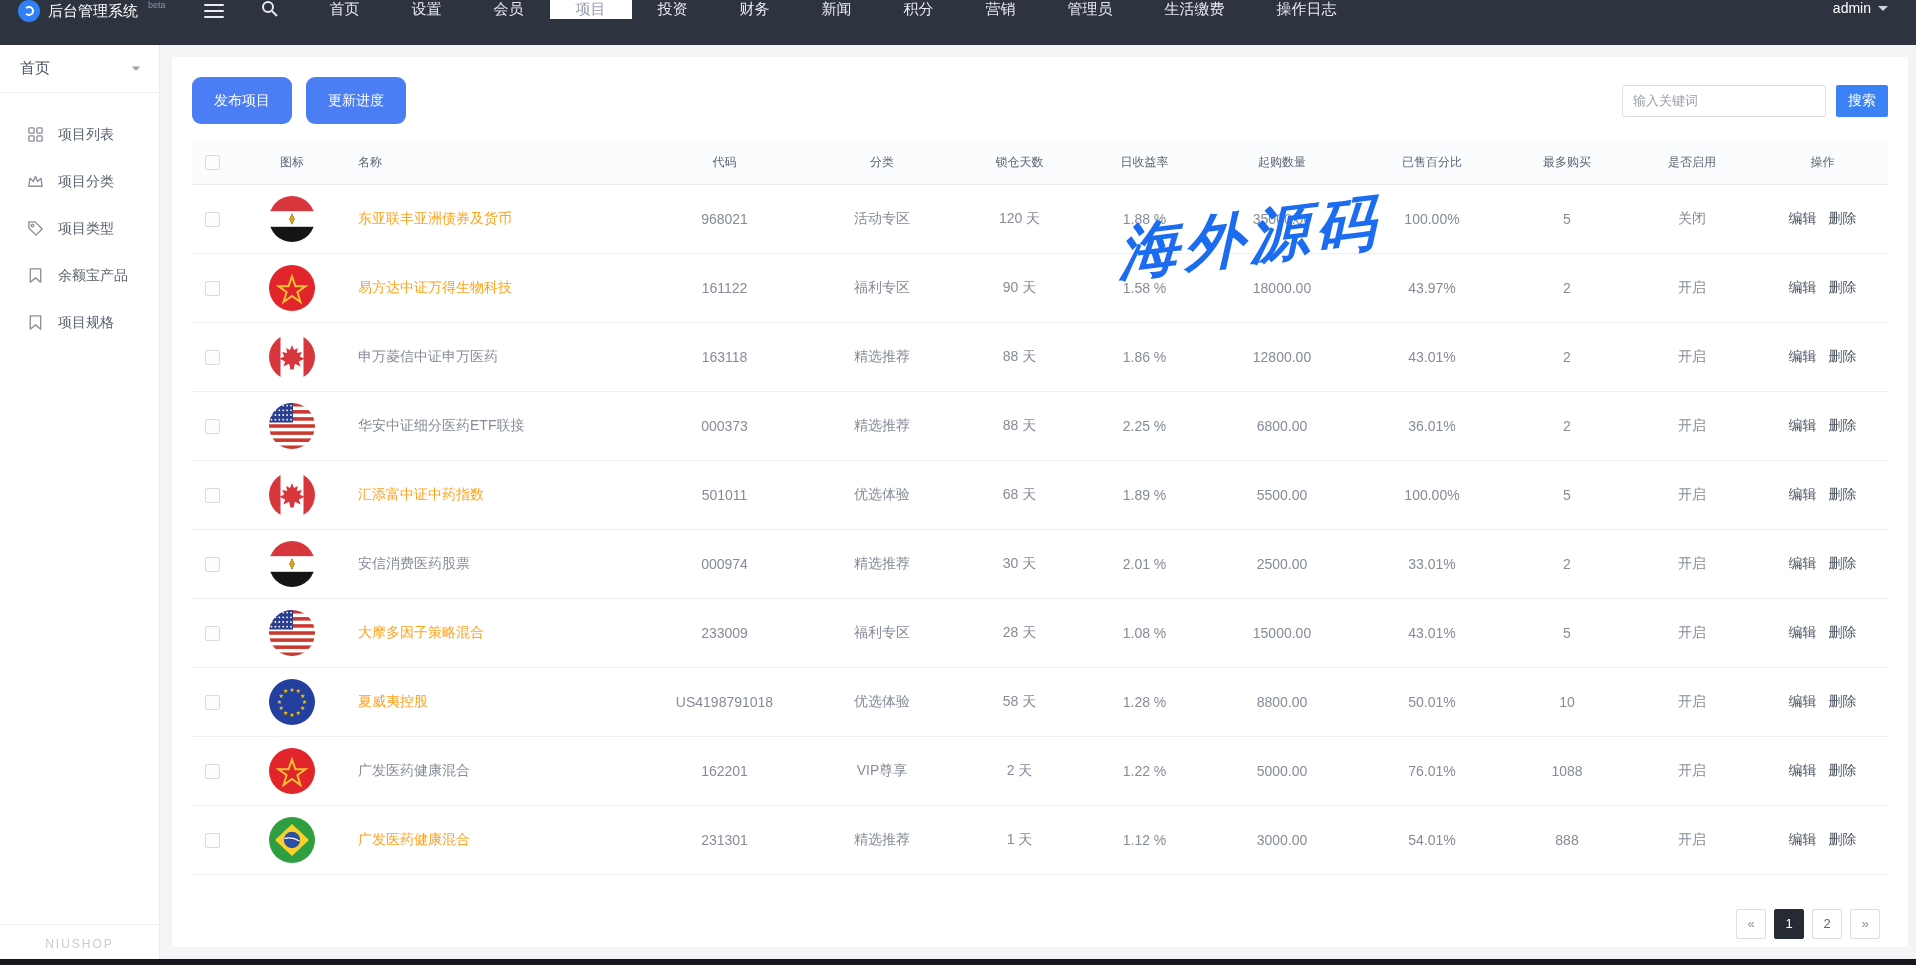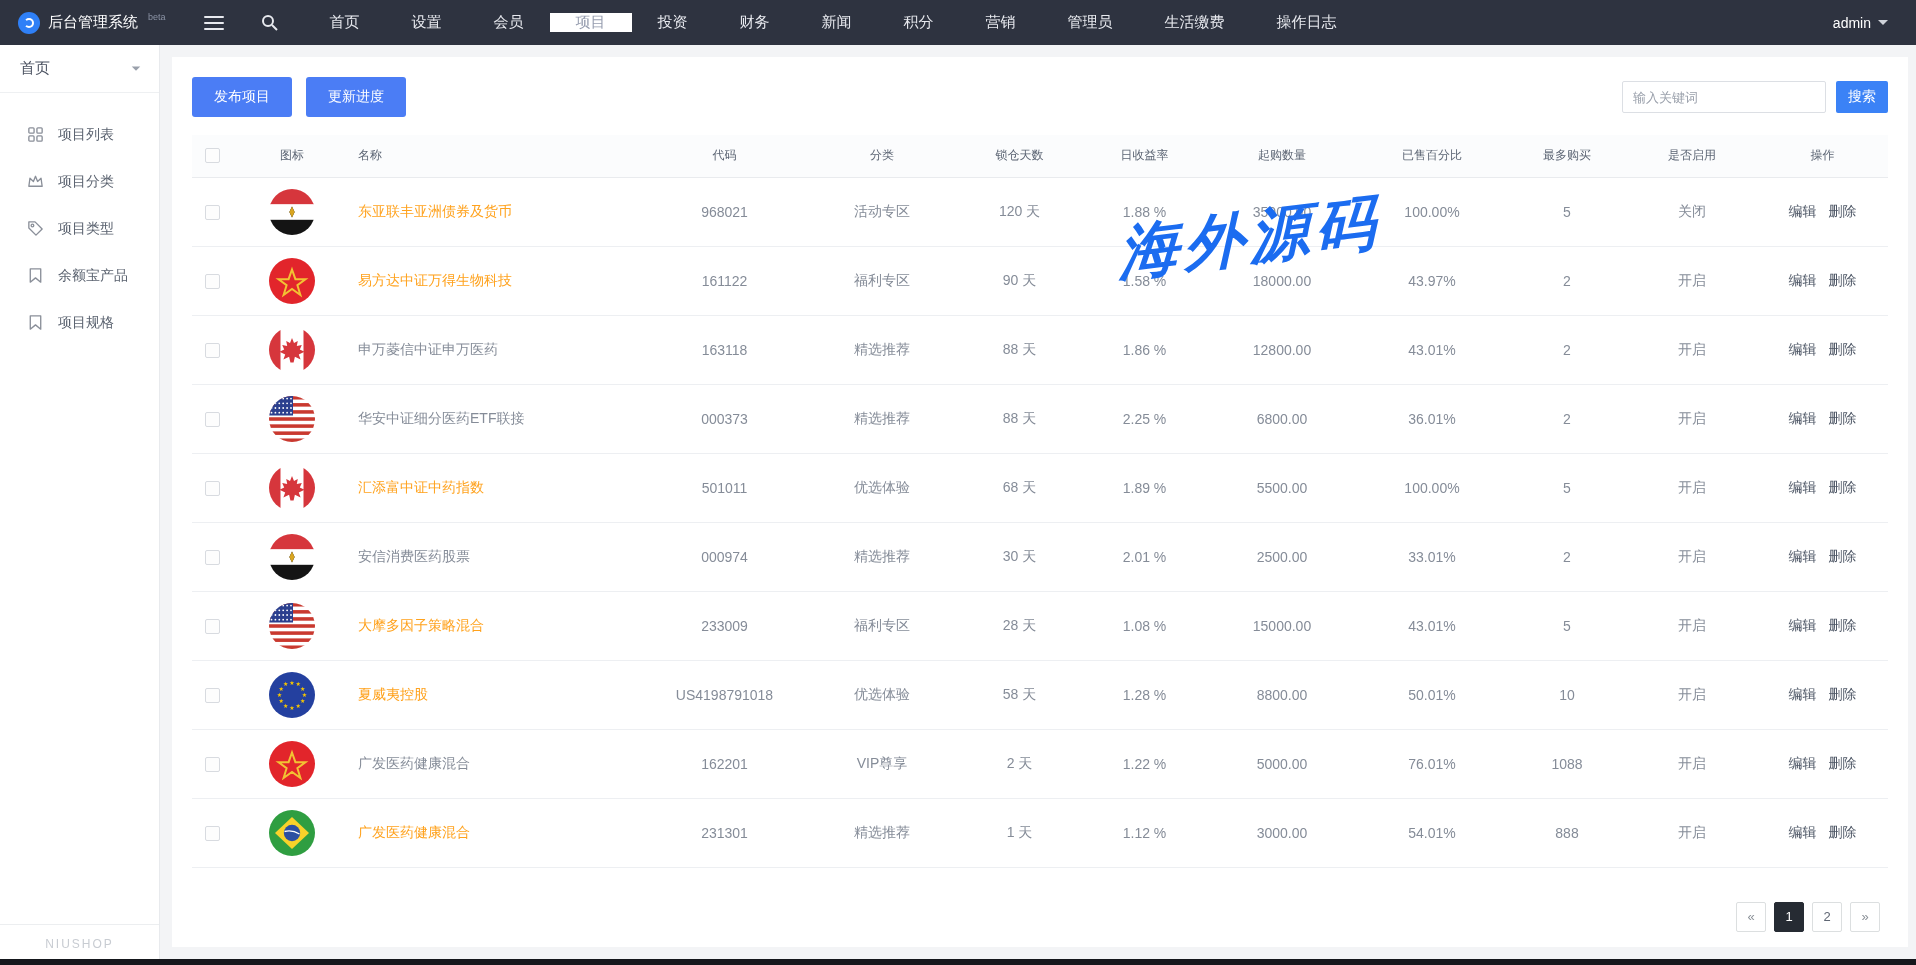--- a/index.html
+++ b/index.html
@@ -1,21 +1,21 @@
 <!DOCTYPE html>
 <html><head>
 <meta charset="utf-8">
 <style>
   * { margin:0; padding:0; box-sizing:border-box; }
   html,body { width:1916px; height:965px; overflow:hidden;
     font-family:"Liberation Sans","DejaVu Sans",sans-serif; background:#f3f4f6; }
 
   
   .navbar { position:absolute; left:0; top:0; width:1916px; height:45px;
-    background:#2e3340; display:flex; align-items:center; z-index:30; }
+    background:#2e3340; display:flex; align-items:flex-start; z-index:30; }
   .brand { display:flex; align-items:center; gap:8px; padding:0 20px 0 18px; }
   .logo-ic { width:22px; height:22px; border-radius:50%; background:#2f80f7;
     display:flex; align-items:center; justify-content:center; }
   .logo-ic span { width:10px; height:10px; border:2px solid #fff; border-radius:50%;
     border-left-color:transparent; display:block; }
   .brand-txt { color:#ffffff; font-size:15px; white-space:nowrap; }
   .brand-beta { color:#8b93a5; font-size:9px; margin-left:2px; align-self:flex-end; padding-bottom:12px;}
   .nav-ic { display:flex; align-items:center; justify-content:center; width:56px; cursor:pointer; }
   .burger { width:20px; }
   .burger i { display:block; height:2px; background:#e8eaef; margin:4px 0; border-radius:1px; }
@@ -41,21 +41,21 @@
   .side-item svg { width:19px; height:19px; }
   .side-foot { position:absolute; left:0; right:0; bottom:8px; padding-top:12px;
     border-top:1px solid #eceef0; text-align:center; color:#c8ccd2; font-size:12px;
     letter-spacing:2px; }
 
   
   .main { position:absolute; left:172px; top:57px; width:1736px; bottom:18px;
     background:#ffffff; }
   .toolbar { display:flex; align-items:center; padding:20px 20px 4px 20px; }
   .btn { background:#4b7df5; color:#ffffff; border:none; font-size:14px;
-    height:40px; padding:0 22px; border-radius:3px; cursor:pointer; margin-right:14px;
+    height:47px; padding:0 22px; border-radius:9px; cursor:pointer; margin-right:14px;
     font-family:inherit; }
   .search-box { margin-left:auto; display:flex; align-items:center; }
   .search-input { width:204px; height:32px; border:1px solid #dcdfe4; border-radius:2px;
     padding:0 10px; font-size:13px; color:#333; outline:none; font-family:inherit; }
   .search-input::placeholder { color:#9aa0ab; }
   .btn-search { background:#3b82f6; color:#fff; border:none; height:32px; width:52px;
     font-size:14px; border-radius:2px; margin-left:10px; cursor:pointer; font-family:inherit; }
 
   
   table { width:1696px; margin:14px 20px 0 20px; border-collapse:collapse; table-layout:fixed; }

